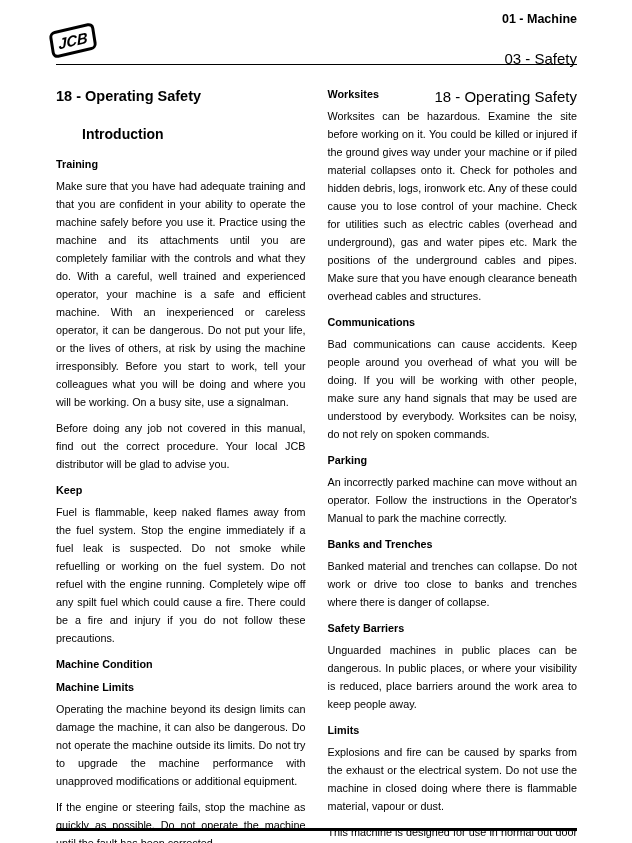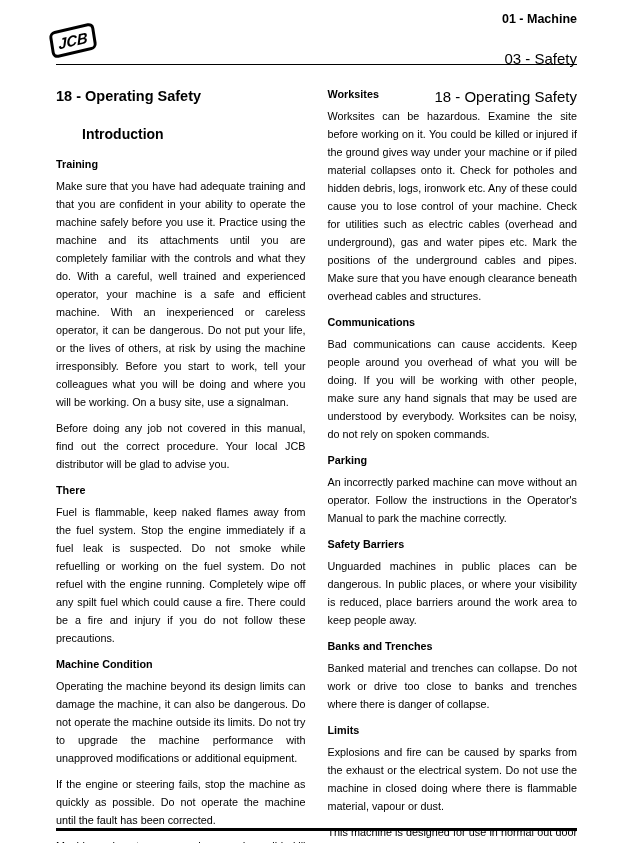--- a/index.html
+++ b/index.html
@@ -128,29 +128,30 @@
       <div class="page-title">18 - Operating Safety</div>
       <div class="intro-heading">Introduction</div>
 
       <div class="section">
         <div class="sec-heading">Training</div>
         <p class="sec-para">Make sure that you have had adequate training and that you are confident in your ability to operate the machine safely before you use it. Practice using the machine and its attachments until you are completely familiar with the controls and what they do. With a careful, well trained and experienced operator, your machine is a safe and efficient machine. With an inexperienced or careless operator, it can be dangerous. Do not put your life, or the lives of others, at risk by using the machine irresponsibly. Before you start to work, tell your colleagues what you will be doing and where you will be working. On a busy site, use a signalman.</p>
         <p class="sec-para">Before doing any job not covered in this manual, find out the correct procedure. Your local JCB distributor will be glad to advise you.</p>
       </div>
 
       <div class="section">
-        <div class="sec-heading">There</div>
+        <div class="sec-heading">Keep</div>
         <p class="sec-para">Fuel is flammable, keep naked flames away from the fuel system. Stop the engine immediately if a fuel leak is suspected. Do not smoke while refuelling or working on the fuel system. Do not refuel with the engine running. Completely wipe off any spilt fuel which could cause a fire. There could be a fire and injury if you do not follow these precautions.</p>
       </div>
 
       <div class="section">
         <div class="sec-heading">Machine Condition</div>
       </div>
 
       <div class="section">
+        <div class="sec-heading">Machine Limits</div>
         <p class="sec-para">Operating the machine beyond its design limits can damage the machine, it can also be dangerous. Do not operate the machine outside its limits. Do not try to upgrade the machine performance with unapproved modifications or additional equipment.</p>
       </div>
 
       <div class="section">
         <p class="sec-para">If the engine or steering fails, stop the machine as quickly as possible. Do not operate the machine until the fault has been corrected.</p>
       </div>
 
       <div class="section">
         <p class="sec-para">Machine exhaust gases can harm and possibly kill you or bystanders if they are inhaled. Do not operate the machine in closed spaces without making sure there is good ventilation. If possible, install an exhaust extractor. If you begin to feel drowsy, stop the machine at once and get into fresh air.</p>
       </div>
@@ -167,30 +168,30 @@
         <div class="sec-heading">Communications</div>
         <p class="sec-para">Bad communications can cause accidents. Keep people around you overhead of what you will be doing. If you will be working with other people, make sure any hand signals that may be used are understood by everybody. Worksites can be noisy, do not rely on spoken commands.</p>
       </div>
 
       <div class="section">
         <div class="sec-heading">Parking</div>
         <p class="sec-para">An incorrectly parked machine can move without an operator. Follow the instructions in the Operator's Manual to park the machine correctly.</p>
       </div>
 
       <div class="section">
+        <div class="sec-heading">Banks and Trenches</div>
+        <p class="sec-para">Banked material and trenches can collapse. Do not work or drive too close to banks and trenches where there is danger of collapse.</p>
+      </div>
+
+      <div class="section">
         <div class="sec-heading">Safety Barriers</div>
         <p class="sec-para">Unguarded machines in public places can be dangerous. In public places, or where your visibility is reduced, place barriers around the work area to keep people away.</p>
       </div>
 
       <div class="section">
-        <div class="sec-heading">Banks and Trenches</div>
-        <p class="sec-para">Banked material and trenches can collapse. Do not work or drive too close to banks and trenches where there is danger of collapse.</p>
-      </div>
-
-      <div class="section">
         <div class="sec-heading">Limits</div>
         <p class="sec-para">Explosions and fire can be caused by sparks from the exhaust or the electrical system. Do not use the machine in closed doing where there is flammable material, vapour or dust.</p>
       </div>
 
       <div class="section">
         <p class="sec-para">This machine is designed for use in normal out door atmospheric conditions. It must not be used in an enclosed area without adequate ventilation. Do not use the machine in a potentially explosive atmosphere, i.e. combustible vapours, gas or dust, without first consulting your JCB dealer.</p>
       </div>
 
       <div class="section">
         <div class="sec-heading">Atmospheres</div>

